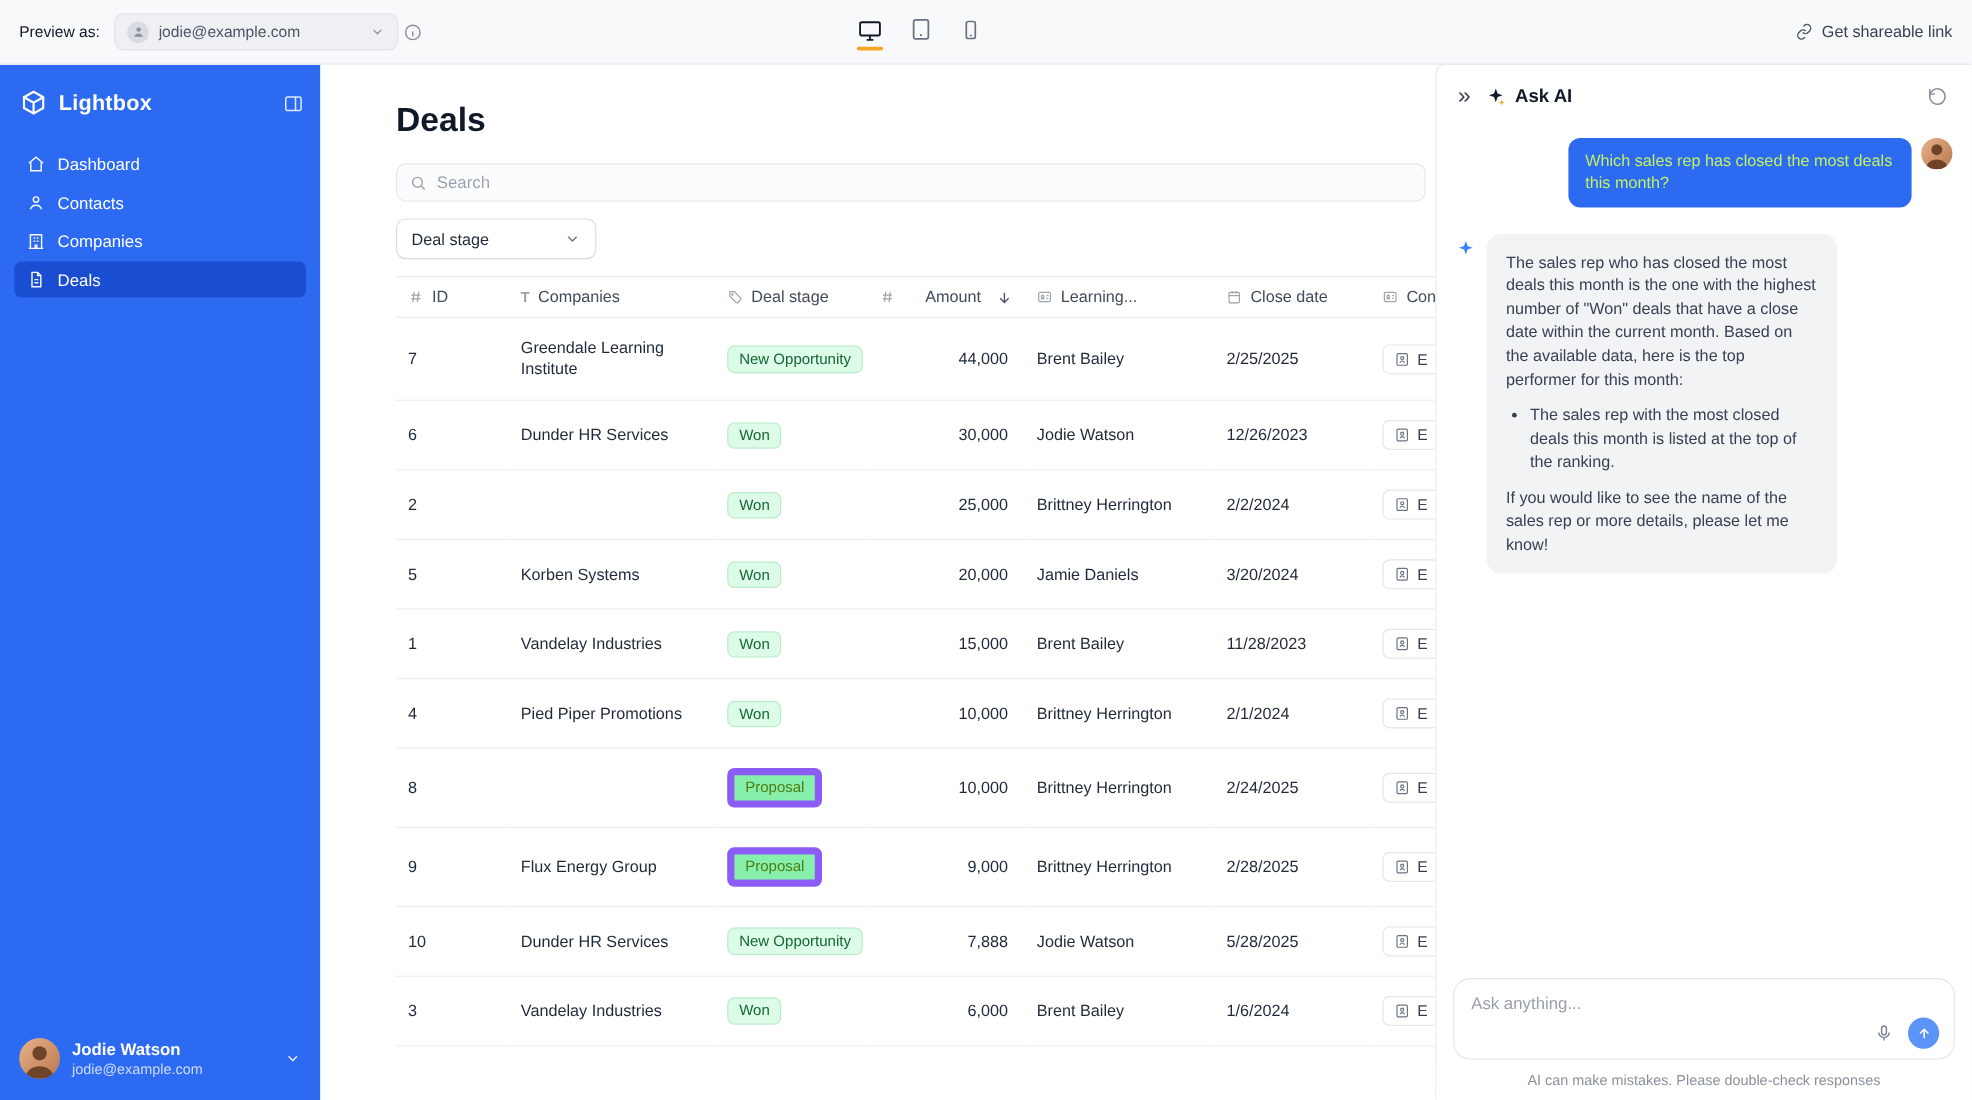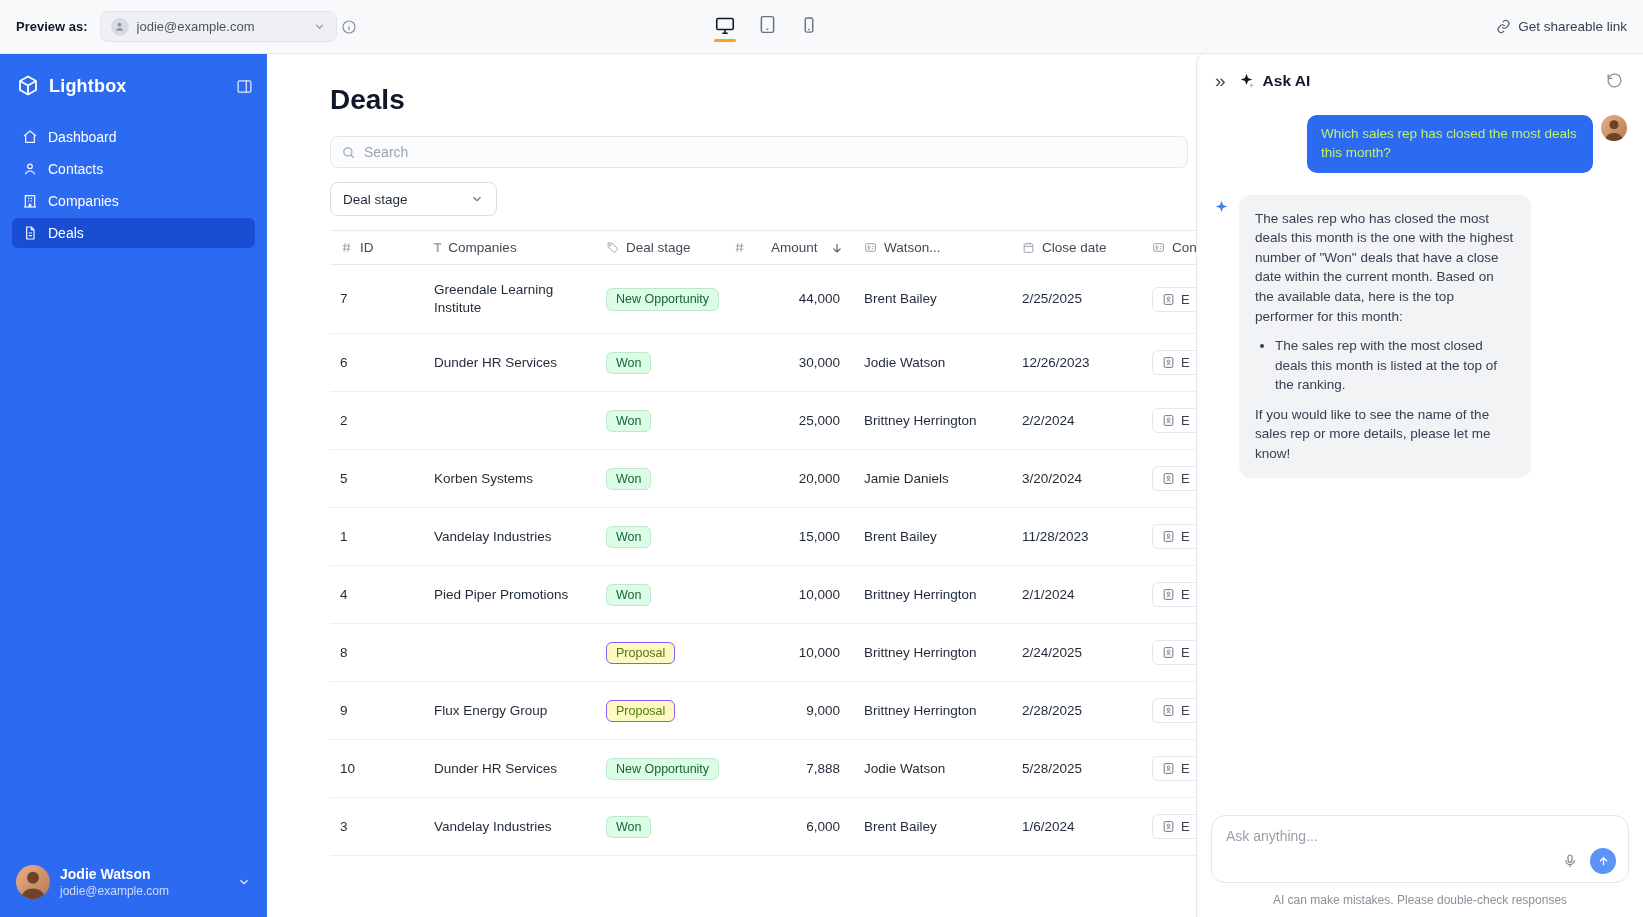--- a/index.html
+++ b/index.html
@@ -1,21 +1,21 @@
 <!DOCTYPE html>
 <html><head>
 <meta charset="utf-8">
 <style>
   * { box-sizing: border-box; margin: 0; padding: 0; }
   html,body { width:1643px; height:917px; overflow:hidden; }
   body { font-family:"Liberation Sans", sans-serif; background:#f8f9fb; color:#1f2937; }
 
   
   .topbar { height:54px; background:#f8f9fb; border-bottom:1px solid #e7e9ed; display:flex; align-items:center; padding:0 16px; position:relative; }
-  .preview-label { font-size:13px; font-weight:700; color:#111827; margin-right:12px; }
+  .preview-label { font-size:13px; font-weight:400; color:#111827; margin-right:12px; }
   .preview-select { display:flex; align-items:center; gap:8px; background:#eef0f3; border:1px solid #e1e4e9; border-radius:8px; height:31px; padding:0 10px; width:237px; cursor:pointer; }
   .preview-select .mini-avatar { width:18px; height:18px; border-radius:50%; background:#d8dce2; display:flex; align-items:center; justify-content:center; color:#8a919c; flex:none; }
   .preview-select .val { font-size:13px; color:#4b5563; flex:1; white-space:nowrap; overflow:hidden; }
   .icon-btn { background:none; border:none; cursor:pointer; color:#8a919c; display:flex; align-items:center; justify-content:center; padding:4px; }
   .device-group { position:absolute; left:712px; top:0; bottom:0; display:flex; align-items:center; gap:16px; }
   .device { display:flex; flex-direction:column; align-items:center; gap:3px; background:none; border:none; cursor:pointer; color:#6b7280; padding:2px 2px 0; }
   .device.active { color:#111827; }
   .device .bar { width:22px; height:3px; border-radius:2px; background:transparent; }
   .device.active .bar { background:#f5a623; }
   .share-link { margin-left:auto; display:flex; align-items:center; gap:7px; font-size:13.5px; color:#374151; cursor:pointer; background:none; border:none; }
@@ -52,21 +52,21 @@
   table.deals { margin-top:14px; border-collapse:collapse; table-layout:fixed; width:972px; }
   thead th { border-top:1px solid #e8eaee; border-bottom:1px solid #e8eaee; padding:9px 10px; text-align:left; font-weight:500; }
   .th-inner { display:flex; align-items:center; gap:7px; font-size:13.5px; color:#414b57; }
   .th-inner .hicon { color:#9aa2ad; display:flex; flex:none; }
   .th-amount-inner { display:flex; align-items:center; justify-content:space-between; }
   .sort-btn { background:none; border:none; color:#4b5563; cursor:pointer; display:flex; padding:0; }
   tbody td { border-bottom:1px solid #edeff2; padding:16px 10px; font-size:13.5px; color:#1f2937; vertical-align:middle; line-height:1.35; }
   td.td-amount { text-align:right; padding-right:14px; }
   .badge { display:inline-block; font-size:12.5px; padding:2px 9px; border-radius:6px; white-space:nowrap; }
   .badge.green { background:#dcfce7; color:#166534; border:1px solid #bcebc9; }
-  .badge.yellow { background:#fef9c3; color:#4d7c0f; border:1px solid #8b5cf6; }
+  .badge.yellow { background:#86efac; color:#4d7c0f; border:6px solid #8b5cf6; }
   .chip { display:inline-flex; align-items:center; gap:6px; border:1px solid #e3e6ea; background:#fff; border-radius:6px; padding:4px 9px; font-size:13px; color:#374151; cursor:pointer; white-space:nowrap; font-family:inherit; }
   .chip .cicon { color:#6b7280; display:flex; }
 
   
   .ai-panel { width:447px; flex:none; background:#fff; border-left:1px solid #e4e7eb; border-radius:10px 0 0 0; box-shadow:-4px 0 14px rgba(16,24,40,.05); display:flex; flex-direction:column; }
   .ai-header { display:flex; align-items:center; gap:10px; padding:14px 16px; }
   .collapse-btn { background:none; border:none; cursor:pointer; color:#3f4752; font-size:19px; line-height:1; padding:2px; }
   .ai-title-wrap { display:flex; align-items:center; gap:8px; flex:1; }
   .ai-title { font-size:15.5px; font-weight:700; color:#111827; }
   .ai-messages { flex:1; overflow:hidden; padding:8px 16px 0; display:flex; flex-direction:column; }
@@ -306,21 +306,21 @@
           </th>
           <th>
             <span class="th-inner">
               <span class="hicon">
                   <svg width="13" height="13" viewBox="0 0 24 24" fill="none" stroke="currentColor" stroke-width="1.8">
                     <rect x="3" y="5" width="18" height="14" rx="2"></rect>
                     <circle cx="9" cy="11" r="2"></circle>
                     <path d="M6.3 16c.6-1.4 1.6-2 2.7-2s2.1.6 2.7 2M15 10h3M15 14h2.5"></path>
                   </svg>
                 </span>
-              <span>Watson...</span>
+              <span>Learning...</span>
             </span>
           </th>
           <th>
             <span class="th-inner">
               <span class="hicon">
                   <svg width="13" height="13" viewBox="0 0 24 24" fill="none" stroke="currentColor" stroke-width="1.8">
                     <rect x="4" y="5" width="16" height="16" rx="2"></rect>
                     <path d="M4 10h16M9 3v4M15 3v4"></path>
                   </svg>
                 </span>

